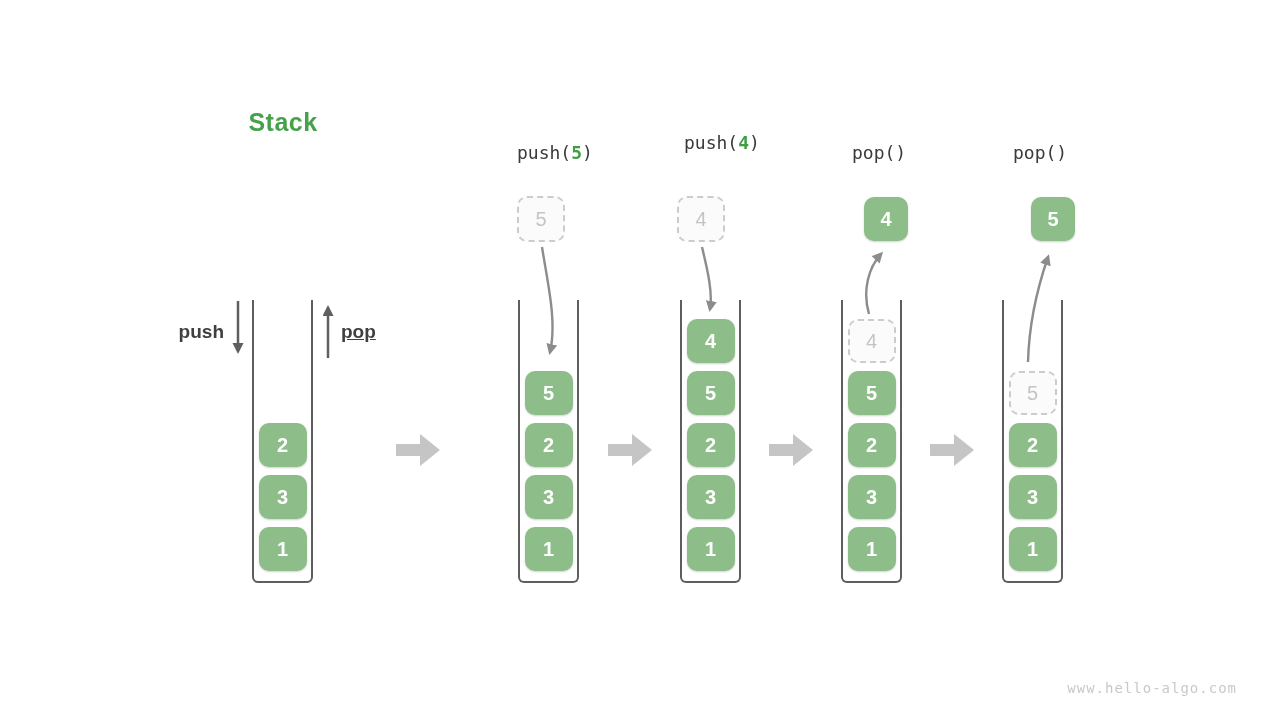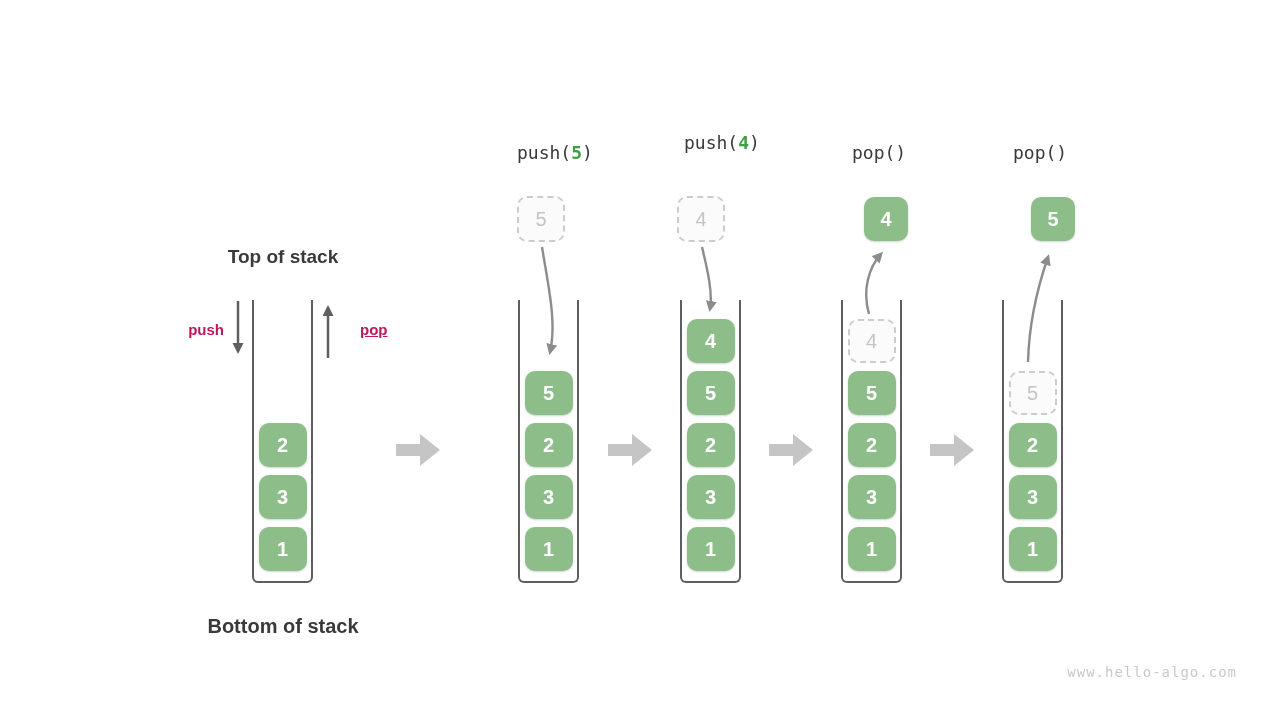--- a/index.html
+++ b/index.html
@@ -10,21 +10,21 @@
   .abs{position:absolute;}
 
   
   .title{
     width:200px;text-align:center;font-size:25px;font-weight:bold;
     color:#46a24a;letter-spacing:.5px;
   }
   .side-label{
     width:200px;text-align:center;font-size:20px;font-weight:bold;color:#3a3a3a;
   }
-  .op-word{font-size:15px;font-weight:bold;color:#be185d;}
+  .op-word{font-size:19px;font-weight:bold;color:#404040;}
   .op-call{
     font-family:"DejaVu Sans Mono","Liberation Mono",monospace;
     font-size:18px;color:#3a3a3a;white-space:pre;
   }
   .op-call .arg{color:#3f9e44;font-weight:bold;}
 
   
   .stack{
     width:61px;height:283px;box-sizing:border-box;
     border-left:2px solid #5e5e5e;border-right:2px solid #5e5e5e;
@@ -53,25 +53,24 @@
     font-family:"DejaVu Sans Mono","Liberation Mono",monospace;
     font-size:14px;color:#c9c9c9;letter-spacing:1px;
   }
   svg{display:block;}
 </style>
 </head>
 <body>
 
 <div id="canvas">
 
-  <div class="abs side-label" style="left:183px;top:246px;font-size:19px;">Top of stack</div>
-  <div class="abs side-label" style="left:183px;top:615px;">Bottom of stack</div>
+  <div class="abs title" style="left:183px;top:108px;">Stack</div>
 
   <div class="abs op-word" style="left:160px;top:321px;width:64px;text-align:right;">push</div>
-  <div class="abs op-word" style="left:360px;top:321px;text-decoration:underline;">pop</div>
+  <div class="abs op-word" style="left:341px;top:321px;text-decoration:underline;">pop</div>
 
   <div class="abs op-call" style="left:517px;top:142px;"><span>push(</span><span class="arg">5</span><span>)</span></div>
   <div class="abs op-call" style="left:684px;top:132px;"><span>push(</span><span class="arg">4</span><span>)</span></div>
   <div class="abs op-call" style="left:852px;top:142px;"><span>pop(</span><span class="arg"></span><span>)</span></div>
   <div class="abs op-call" style="left:1013px;top:142px;"><span>pop(</span><span class="arg"></span><span>)</span></div>
 
   <div class="abs box ghost float-box" style="left:517px;top:196px;">5</div>
   <div class="abs box ghost float-box" style="left:677px;top:196px;">4</div>
   <div class="abs box solid float-box" style="left:864px;top:197px;">4</div>
   <div class="abs box solid float-box" style="left:1031px;top:197px;">5</div>
@@ -143,14 +142,14 @@
       </marker>
     </defs>
     <line x1="238" y1="301" x2="238" y2="351" stroke="#5f5f5f" stroke-width="2.5" marker-end="url(#ah-dark)"></line>
     <line x1="328" y1="358" x2="328" y2="308" stroke="#5f5f5f" stroke-width="2.5" marker-end="url(#ah-dark)"></line>
     <path d="M 542 247 C 548 285, 557 322, 550 352" fill="none" stroke="#8c8c8c" stroke-width="2.4" marker-end="url(#ah-gray)"></path>
     <path d="M 702 247 C 707 268, 713 292, 710 309" fill="none" stroke="#8c8c8c" stroke-width="2.4" marker-end="url(#ah-gray)"></path>
     <path d="M 869 314 C 862 290, 869 267, 881 254" fill="none" stroke="#8c8c8c" stroke-width="2.4" marker-end="url(#ah-gray)"></path>
     <path d="M 1028 362 C 1029 324, 1038 286, 1048 257" fill="none" stroke="#8c8c8c" stroke-width="2.4" marker-end="url(#ah-gray)"></path>
   </svg>
 
-  <div class="abs watermark" style="right:43px;top:664px;">www.hello-algo.com</div>
+  <div class="abs watermark" style="right:43px;top:680px;">www.hello-algo.com</div>
 </div>
 
 </body></html>

